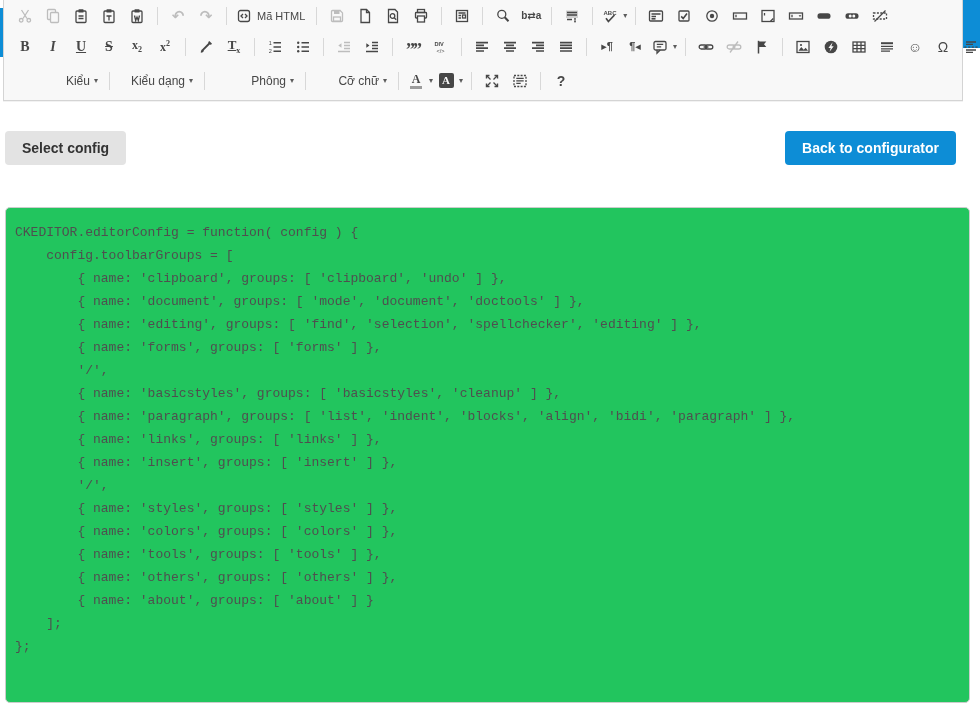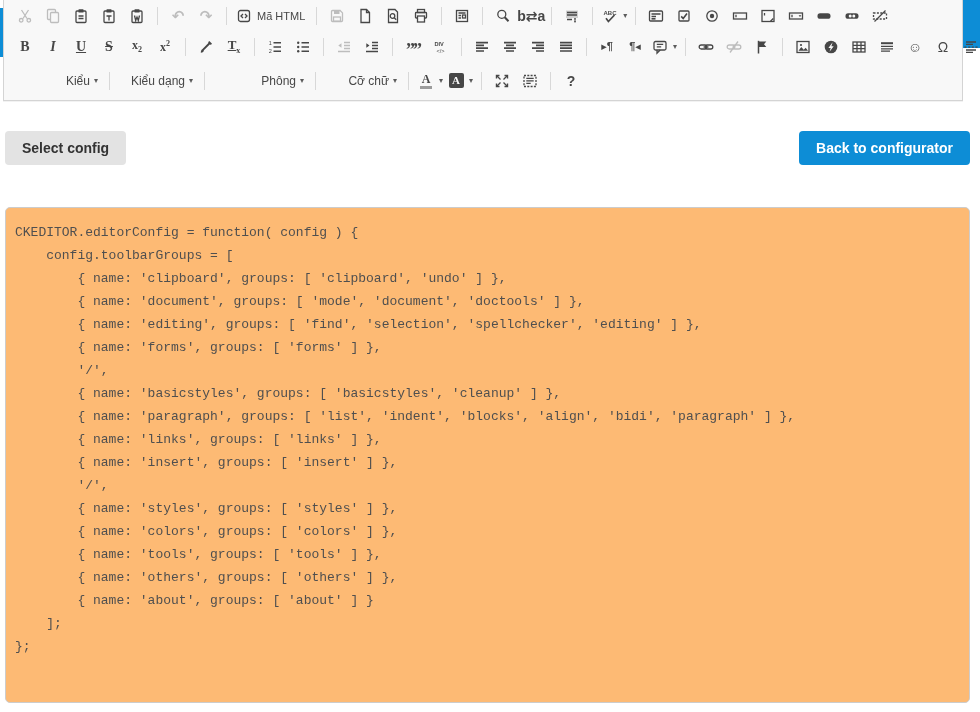--- a/index.html
+++ b/index.html
@@ -40,26 +40,26 @@
   .tb-combo .lab{flex:1;overflow:hidden;text-align:right;}
   .tg{line-height:1;display:inline-block;}
   .srf{font-family:"Liberation Serif","DejaVu Serif",serif;font-weight:bold;line-height:1;}
 
   
   .btn{
     position:absolute;top:131px;height:34px;padding:4px 17px;border:none;border-radius:4px;
     font-family:inherit;font-size:14px;font-weight:bold;cursor:pointer;
   }
   .btn-select{left:5px;background:var(--select-bg,#e3e3e3);color:var(--select-text,#333333);}
-  .btn-back{right:10px;background:var(--accent,#0d8dd6);color:#ffffff;}
+  .btn-back{right:24px;background:var(--accent,#0d8dd6);color:#ffffff;}
 
   
   .code-box{
     position:absolute;left:5px;right:10px;top:207px;bottom:9px;box-sizing:border-box;
-    background:#fdba74;border:1px solid #cccccc;border-radius:5px;
+    background:#22c55e;border:1px solid #cccccc;border-radius:5px;
     padding:13px 10px 10px 9px;overflow:hidden;
   }
   .code-box pre{
     margin:0;font-family:"Liberation Mono","DejaVu Sans Mono",monospace;
     font-size:13px;line-height:23px;color:var(--code-text,#4f4f4f);
   }
 </style>
 </head>
 <body>
 
@@ -184,21 +184,21 @@
         <a class="tb-btn">
           <span class="ic">
             <svg width="16" height="16" viewBox="0 0 16 16" fill="none" stroke="currentColor" stroke-width="1.3">
               <circle cx="6.8" cy="6.3" r="4"></circle>
               <path d="M9.7 9.3l3.8 4" stroke-width="2"></path>
             </svg>
           </span>
         </a>
         <a class="tb-btn">
           <span class="ic">
-            <span class="tg" style="font-size:14px;font-weight:bold">b⇄a</span>
+            <span class="tg" style="font-size:10px;font-weight:bold">b⇄a</span>
           </span>
         </a>
         <span class="tb-sep"></span>
         <a class="tb-btn">
           <span class="ic">
             <svg width="16" height="16" viewBox="0 0 16 16" fill="none" stroke="currentColor" stroke-width="1.3">
               <rect x="2" y="2.5" width="12" height="7.5" fill="#cfcfcf" stroke="none"></rect>
               <path d="M3 4.5h10M3 7h10M3 11.5h5" stroke-width="1.4"></path>
               <path d="M11 10.8v3M10 13.8h2M10 10.8h2" stroke-width="1"></path>
             </svg>
@@ -521,21 +521,21 @@
         <div class="tb-combo" style="width: 92px;">
           <span class="lab">Kiểu</span>
           <span class="arr">▾</span>
         </div>
         <span class="tb-sep"></span>
         <div class="tb-combo" style="width: 82px;">
           <span class="lab">Kiểu dạng</span>
           <span class="arr">▾</span>
         </div>
         <span class="tb-sep"></span>
-        <div class="tb-combo" style="width: 88px; margin-left: 10px;">
+        <div class="tb-combo" style="width: 88px;">
           <span class="lab">Phông</span>
           <span class="arr">▾</span>
         </div>
         <span class="tb-sep"></span>
         <div class="tb-combo" style="width: 80px;">
           <span class="lab">Cỡ chữ</span>
           <span class="arr">▾</span>
         </div>
         <span class="tb-sep"></span>
         <a class="tb-btn">

